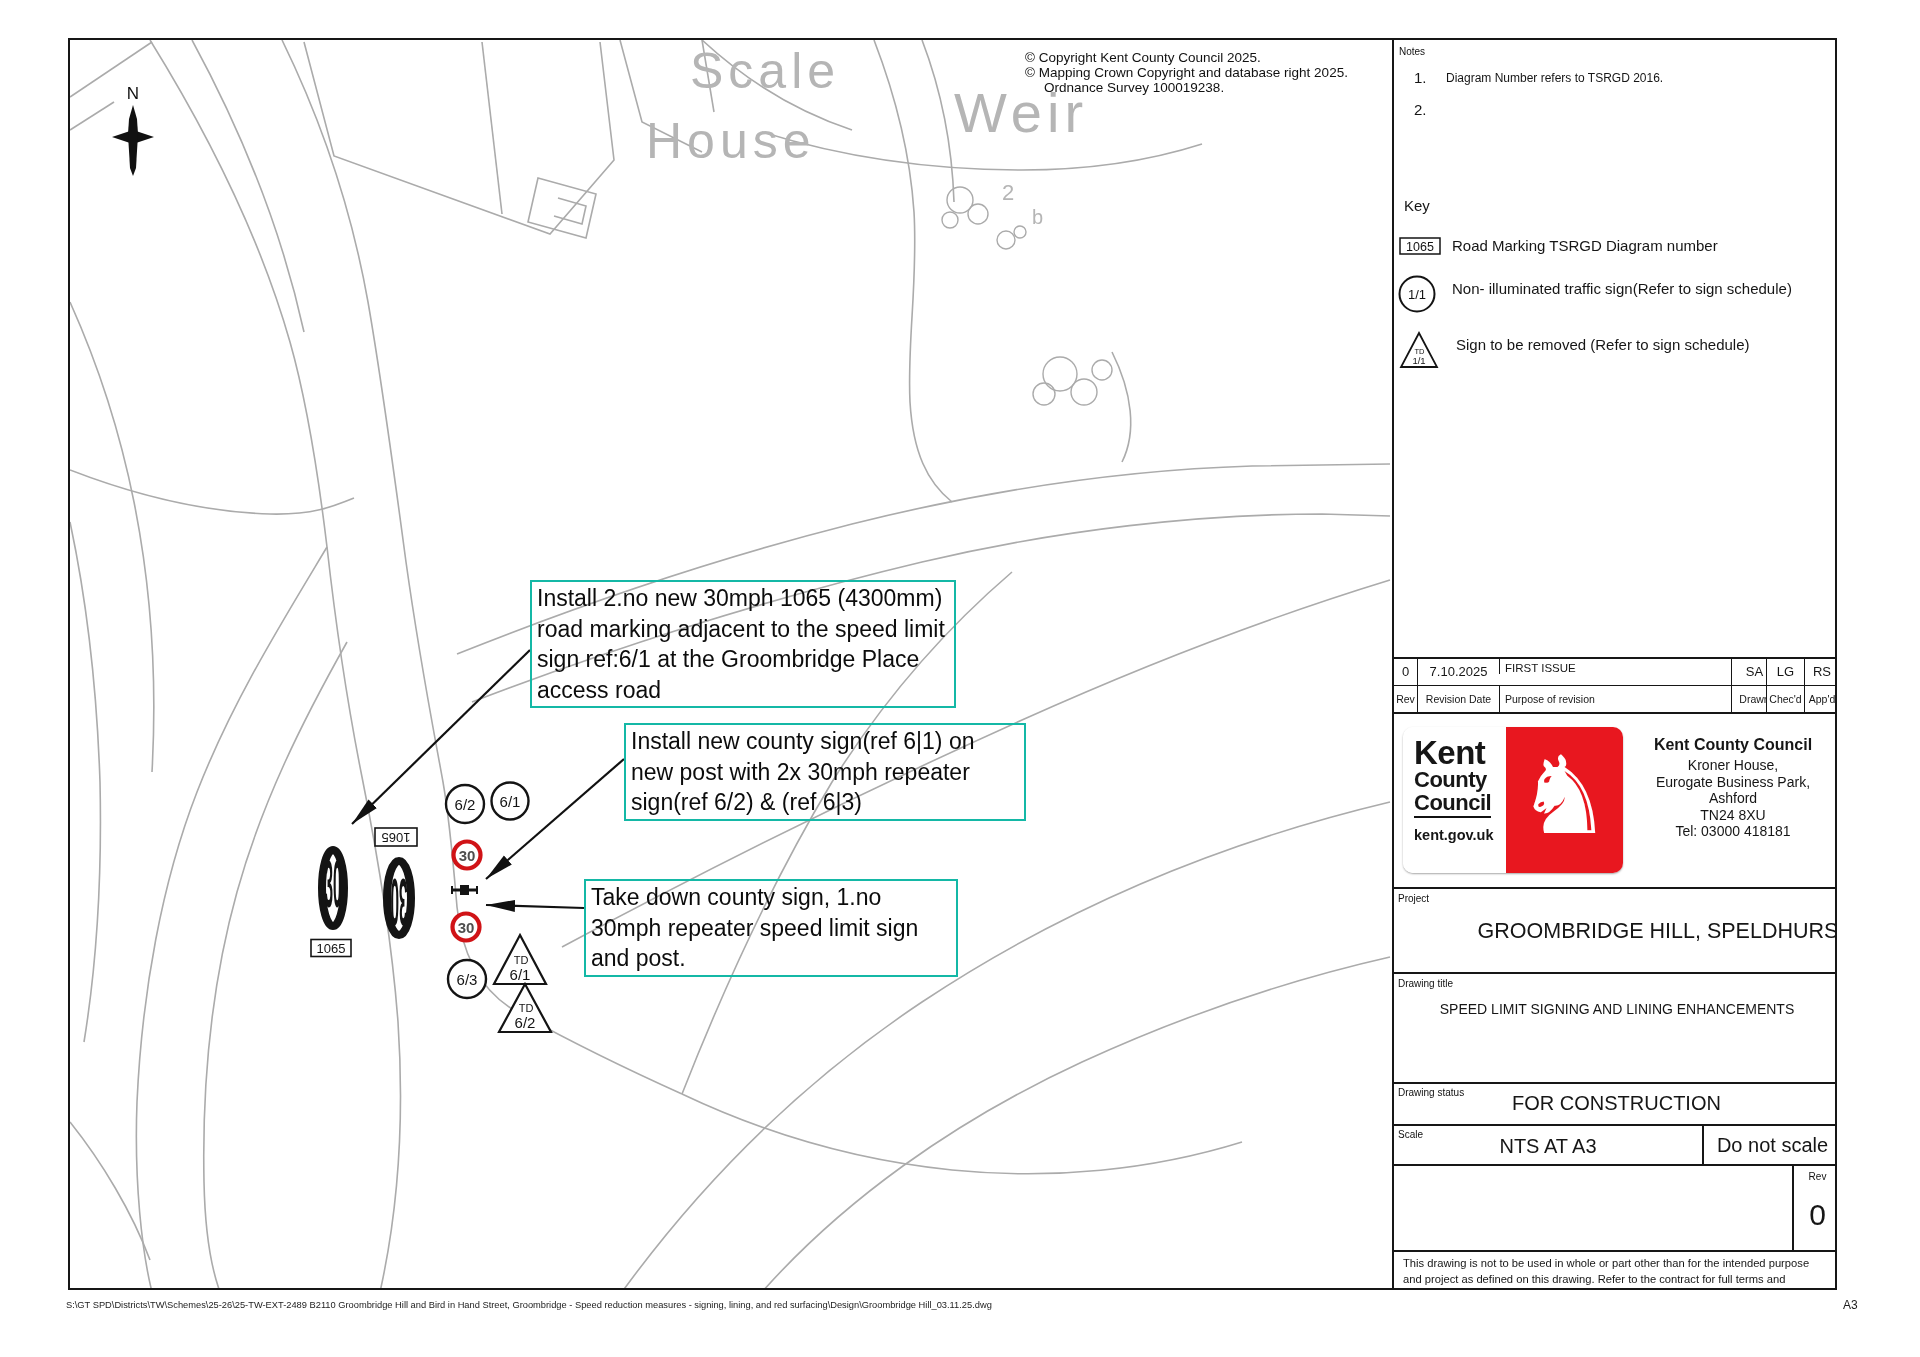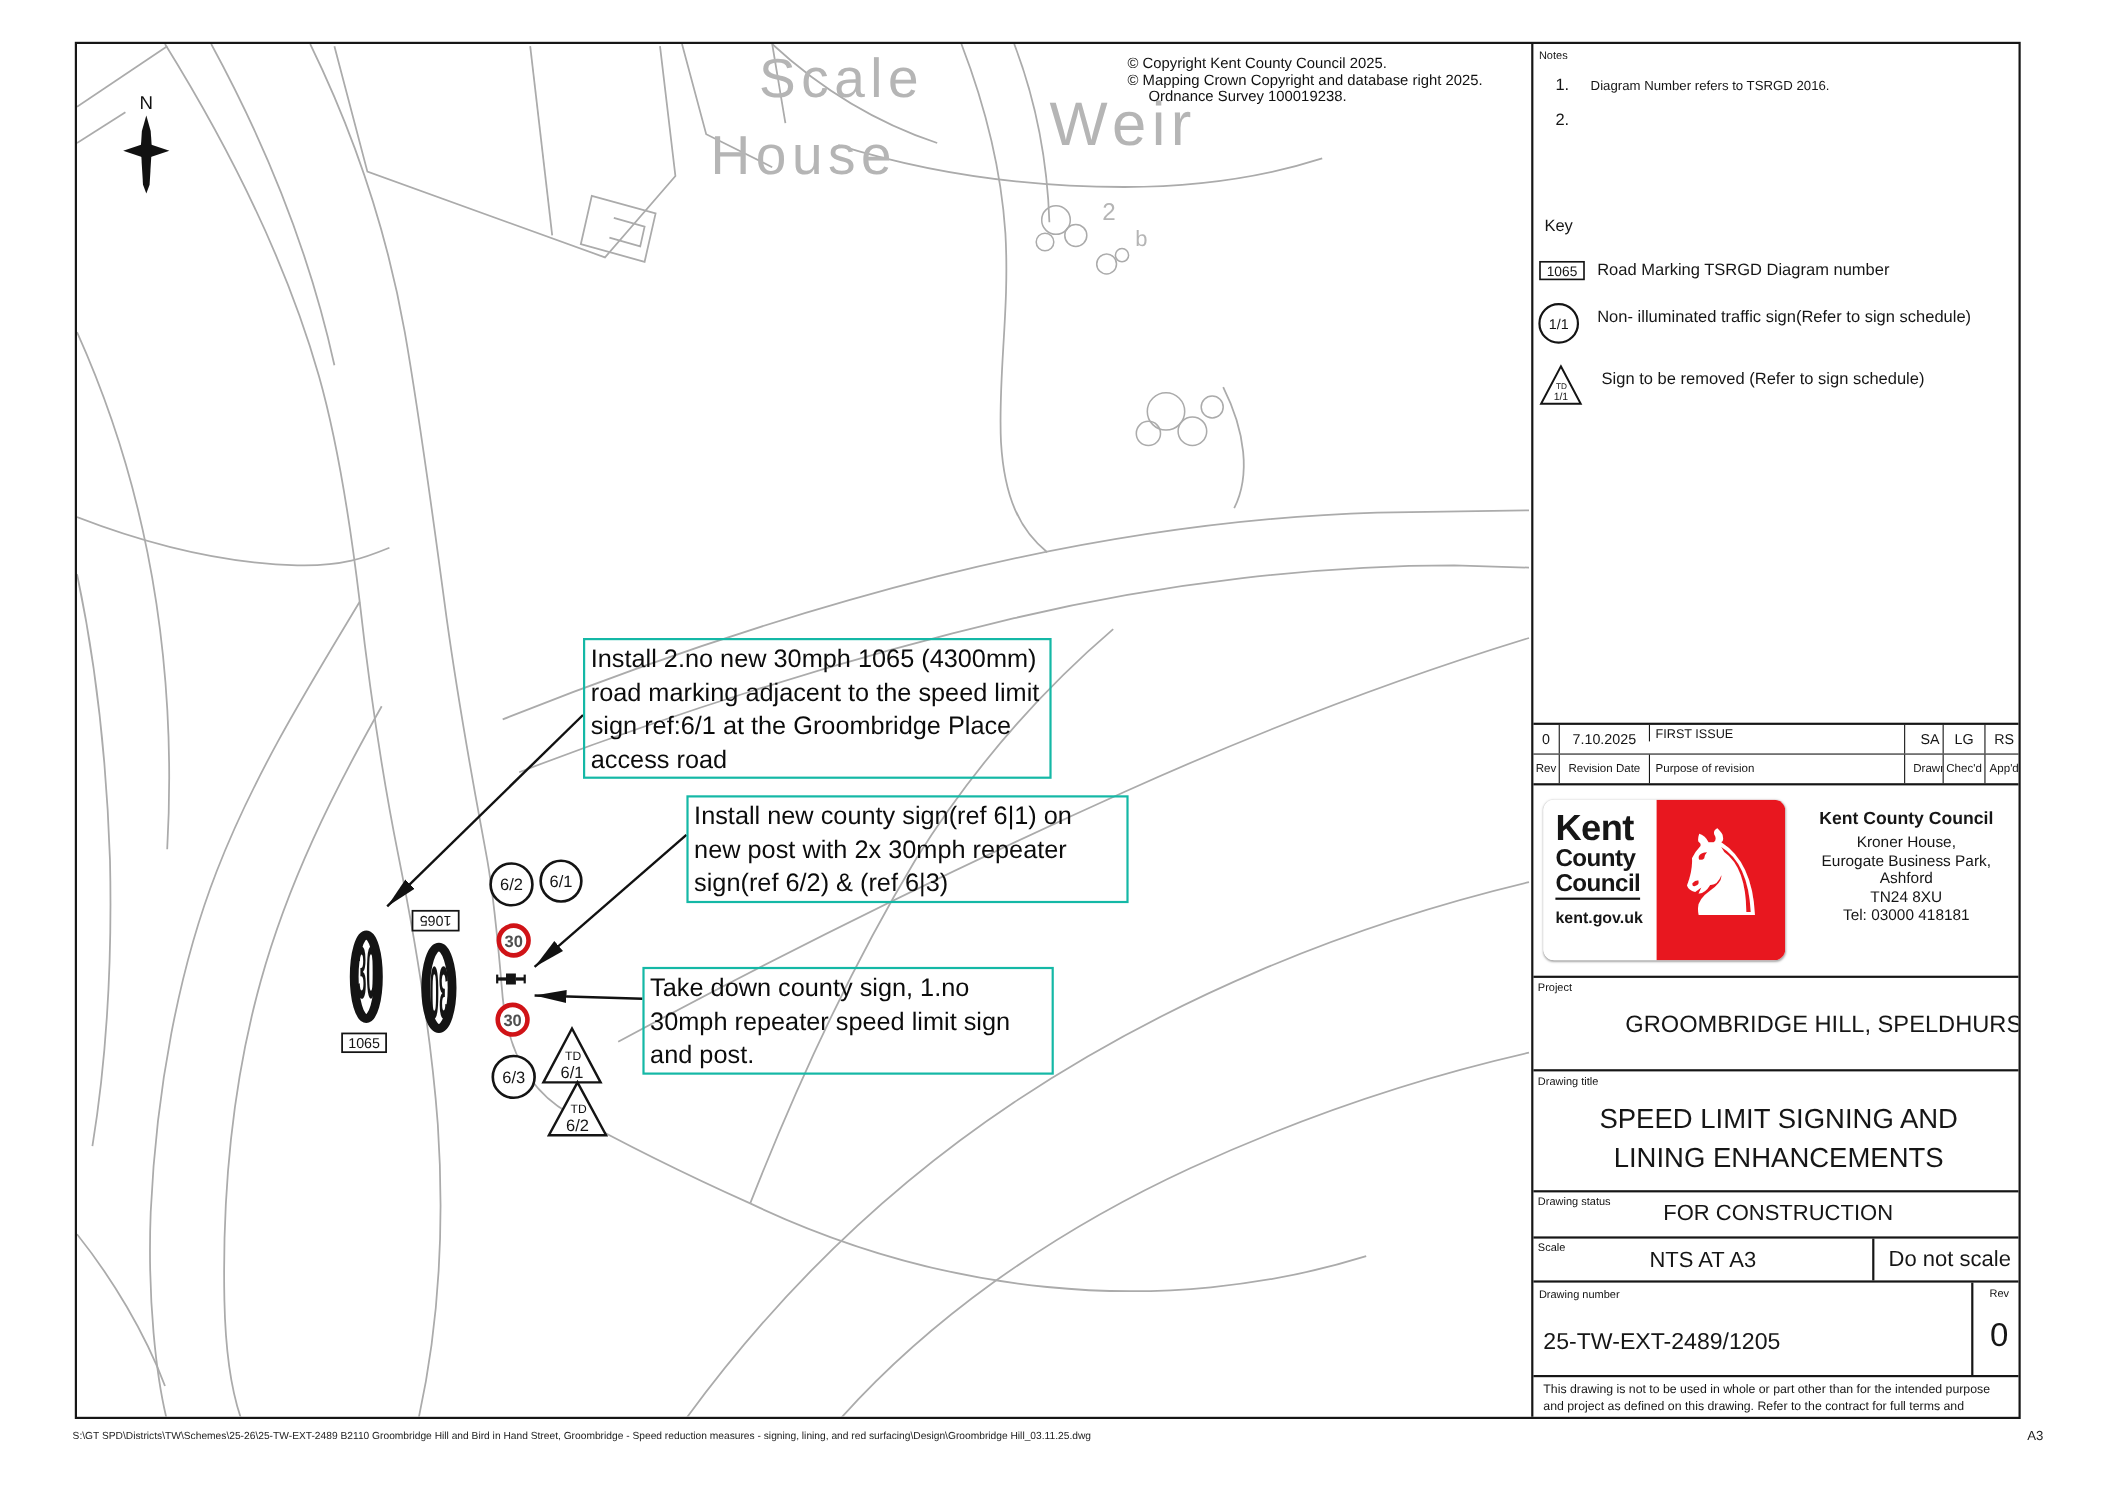--- a/index.html
+++ b/index.html
@@ -53,21 +53,21 @@
   #kcc-right { flex:1; background:#e8171f; display:flex; align-items:center; justify-content:center; }
   #kcc-horse { font-family:"DejaVu Sans", sans-serif; font-size:108px; color:#ffffff; line-height:1; transform:translateY(-4px); }
   #org-text { position:absolute; left:238px; top:22px; width:202px; text-align:center; }
   #org-name { font-size:16px; font-weight:bold; margin-bottom:3px; }
   .org-line { font-size:14px; line-height:1.18; }
 
   
   #project-cell { top:847px; height:85px; }
   #project-cell .big { position:absolute; left:0; top:30px; width:100%; text-align:center; font-size:21.5px;margin-left:48px; }
   #dtitle-cell { top:932px; height:110px; }
-  #dtitle-cell .big { position:absolute; left:43px; top:25px; width:360px; text-align:center; font-size:25px; line-height:1.45; }
+  #dtitle-cell .big { position:absolute; left:43px; top:25px; width:360px; text-align:center; font-size:14px; line-height:1.45; }
   #status-cell { top:1042px; height:42px; }
   #status-cell .big { position:absolute; left:0; top:8px; width:100%; text-align:center; font-size:20px; }
   #scale-cell { top:1084px; height:40px; }
   #scale-left { position:absolute; left:0; top:0; width:308px; height:100%; }
   #scale-left .big { position:absolute; left:0; top:9px; width:100%; text-align:center; font-size:20px; }
   #scale-right { position:absolute; left:308px; top:0; width:139px; height:100%; border-left:2px solid #161616; display:flex; align-items:center; justify-content:center; font-size:20px; }
   #number-cell { top:1124px; height:86px; }
   #number-left { position:absolute; left:0; top:0; width:398px; height:100%; }
   #number-left .big { position:absolute; left:9px; top:42px; font-size:21px; }
   #number-right { position:absolute; left:398px; top:0; width:49px; height:100%; border-left:2px solid #161616; text-align:center; }
@@ -321,24 +321,20 @@
 
     <div id="scale-cell" class="tb-section">
       <div id="scale-left">
         <div class="tb-label" style="left:4px; top:3px;">Scale</div>
         <div class="big">NTS AT A3</div>
       </div>
       <div id="scale-right">Do not scale</div>
     </div>
 
     <div id="number-cell" class="tb-section">
-      <div id="number-left">
-        <div class="tb-label" style="left:5px; top:6px;">Drawing number</div>
-        <div class="big">25-TW-EXT-2489/1205</div>
-      </div>
       <div id="number-right">
         <div class="tb-label">Rev</div>
         <div class="rev-big">0</div>
       </div>
     </div>
 
     <div id="disclaimer-cell" class="tb-section">This drawing is not to be used in whole or part other than for the intended purpose and project as defined on this drawing. Refer to the contract for full terms and conditions.</div>
   </div>
 </div>
 

